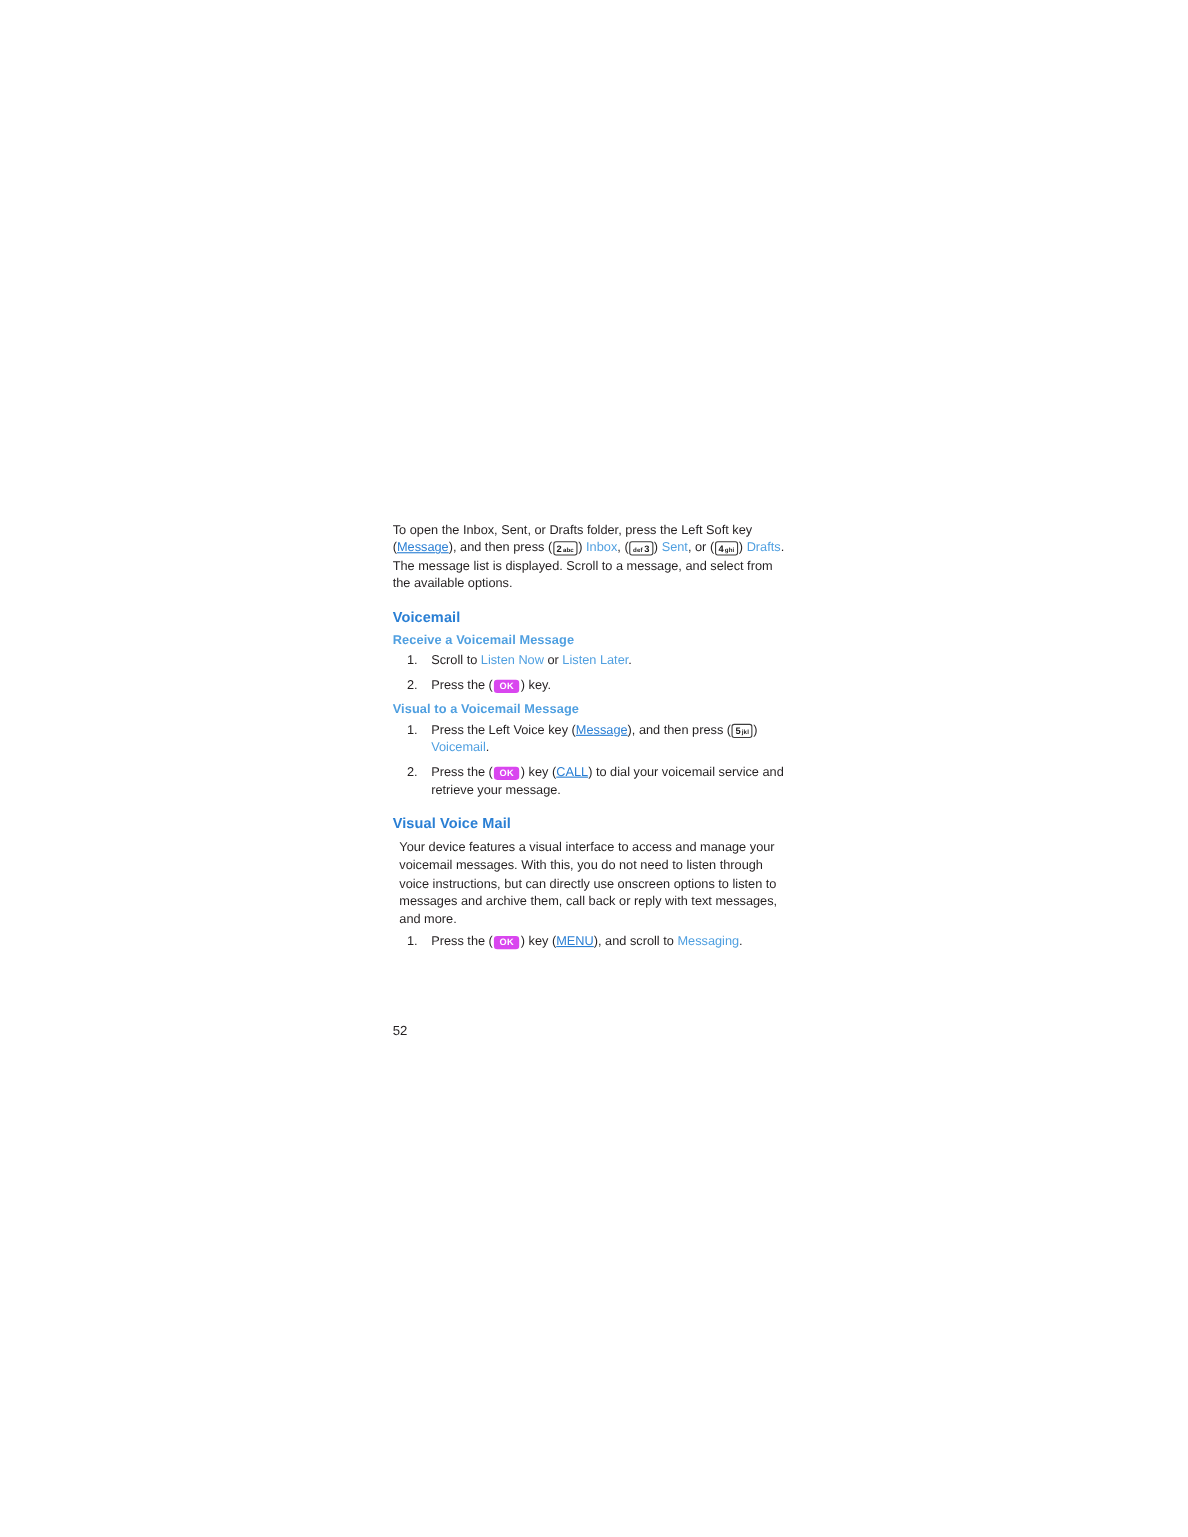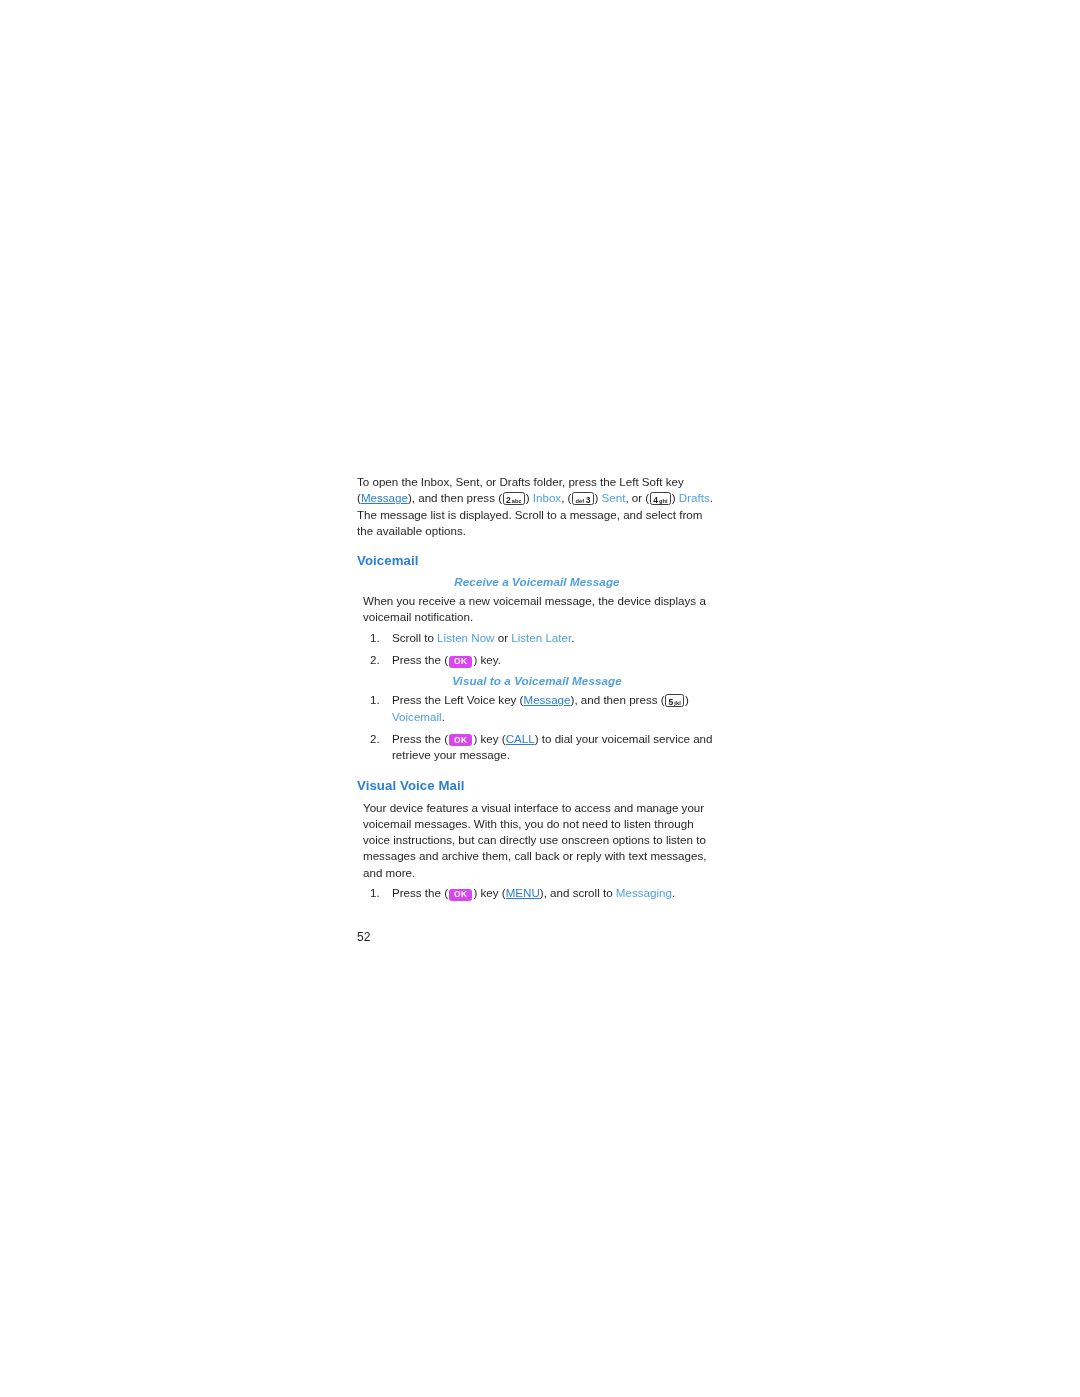--- a/index.html
+++ b/index.html
@@ -45,25 +45,23 @@
 
   .h-section {
     font-size: 13.2px;
     font-weight: bold;
     color: #2a7fd4;
     margin: 14px 0 7px 0;
     letter-spacing: 0.1px;
   }
   .h-sub {
     font-size: 11.6px;
-    font-style: italic;
     color: #4f9fe0;
     margin: 0 0 5px 0;
     letter-spacing: 0.1px;
-    text-align: center;
   }
 
   
   ol.steps {
     list-style: none;
     margin: 4px 0 0 0;
     padding: 0;
   }
   ol.steps > li {
     position: relative;
@@ -149,21 +147,20 @@
 <div class="page">
 
   <div class="content">
 
     <p class="para"><span>To open the Inbox, Sent, or Drafts folder, press the Left Soft key</span> <span>(</span><span class="blue">Message</span><span>), and then press (</span><span class="key"><span class="kd">2</span><span class="kl">abc</span></span><span>) </span><span class="blue-it">Inbox</span><span>, (</span><span class="key rev"><span class="kl">def</span><span class="kd">3</span></span><span>) </span><span class="blue-it">Sent</span><span>, or (</span><span class="key"><span class="kd">4</span><span class="kl">ghi</span></span><span>)</span> <span class="blue-it">Drafts</span><span>. The message list is displayed. Scroll to a message, and select from the available options.</span></p>
 
     <h2 class="h-section">Voicemail</h2>
 
     <h3 class="h-sub">Receive a Voicemail Message</h3>
 
-    <p class="para body-indent">When you receive a new voicemail message, the device displays a voicemail notification.</p>
 
     <ol class="steps">
       <li>
         <span class="num">1.</span><span>Scroll to </span><span class="blue-it">Listen Now</span><span> or </span><span class="blue-it">Listen Later</span><span>.</span>
       </li>
       <li>
         <span class="num">2.</span><span>Press the (</span><span class="okkey">OK</span><span>) key.</span>
       </li>
     </ol>
 

